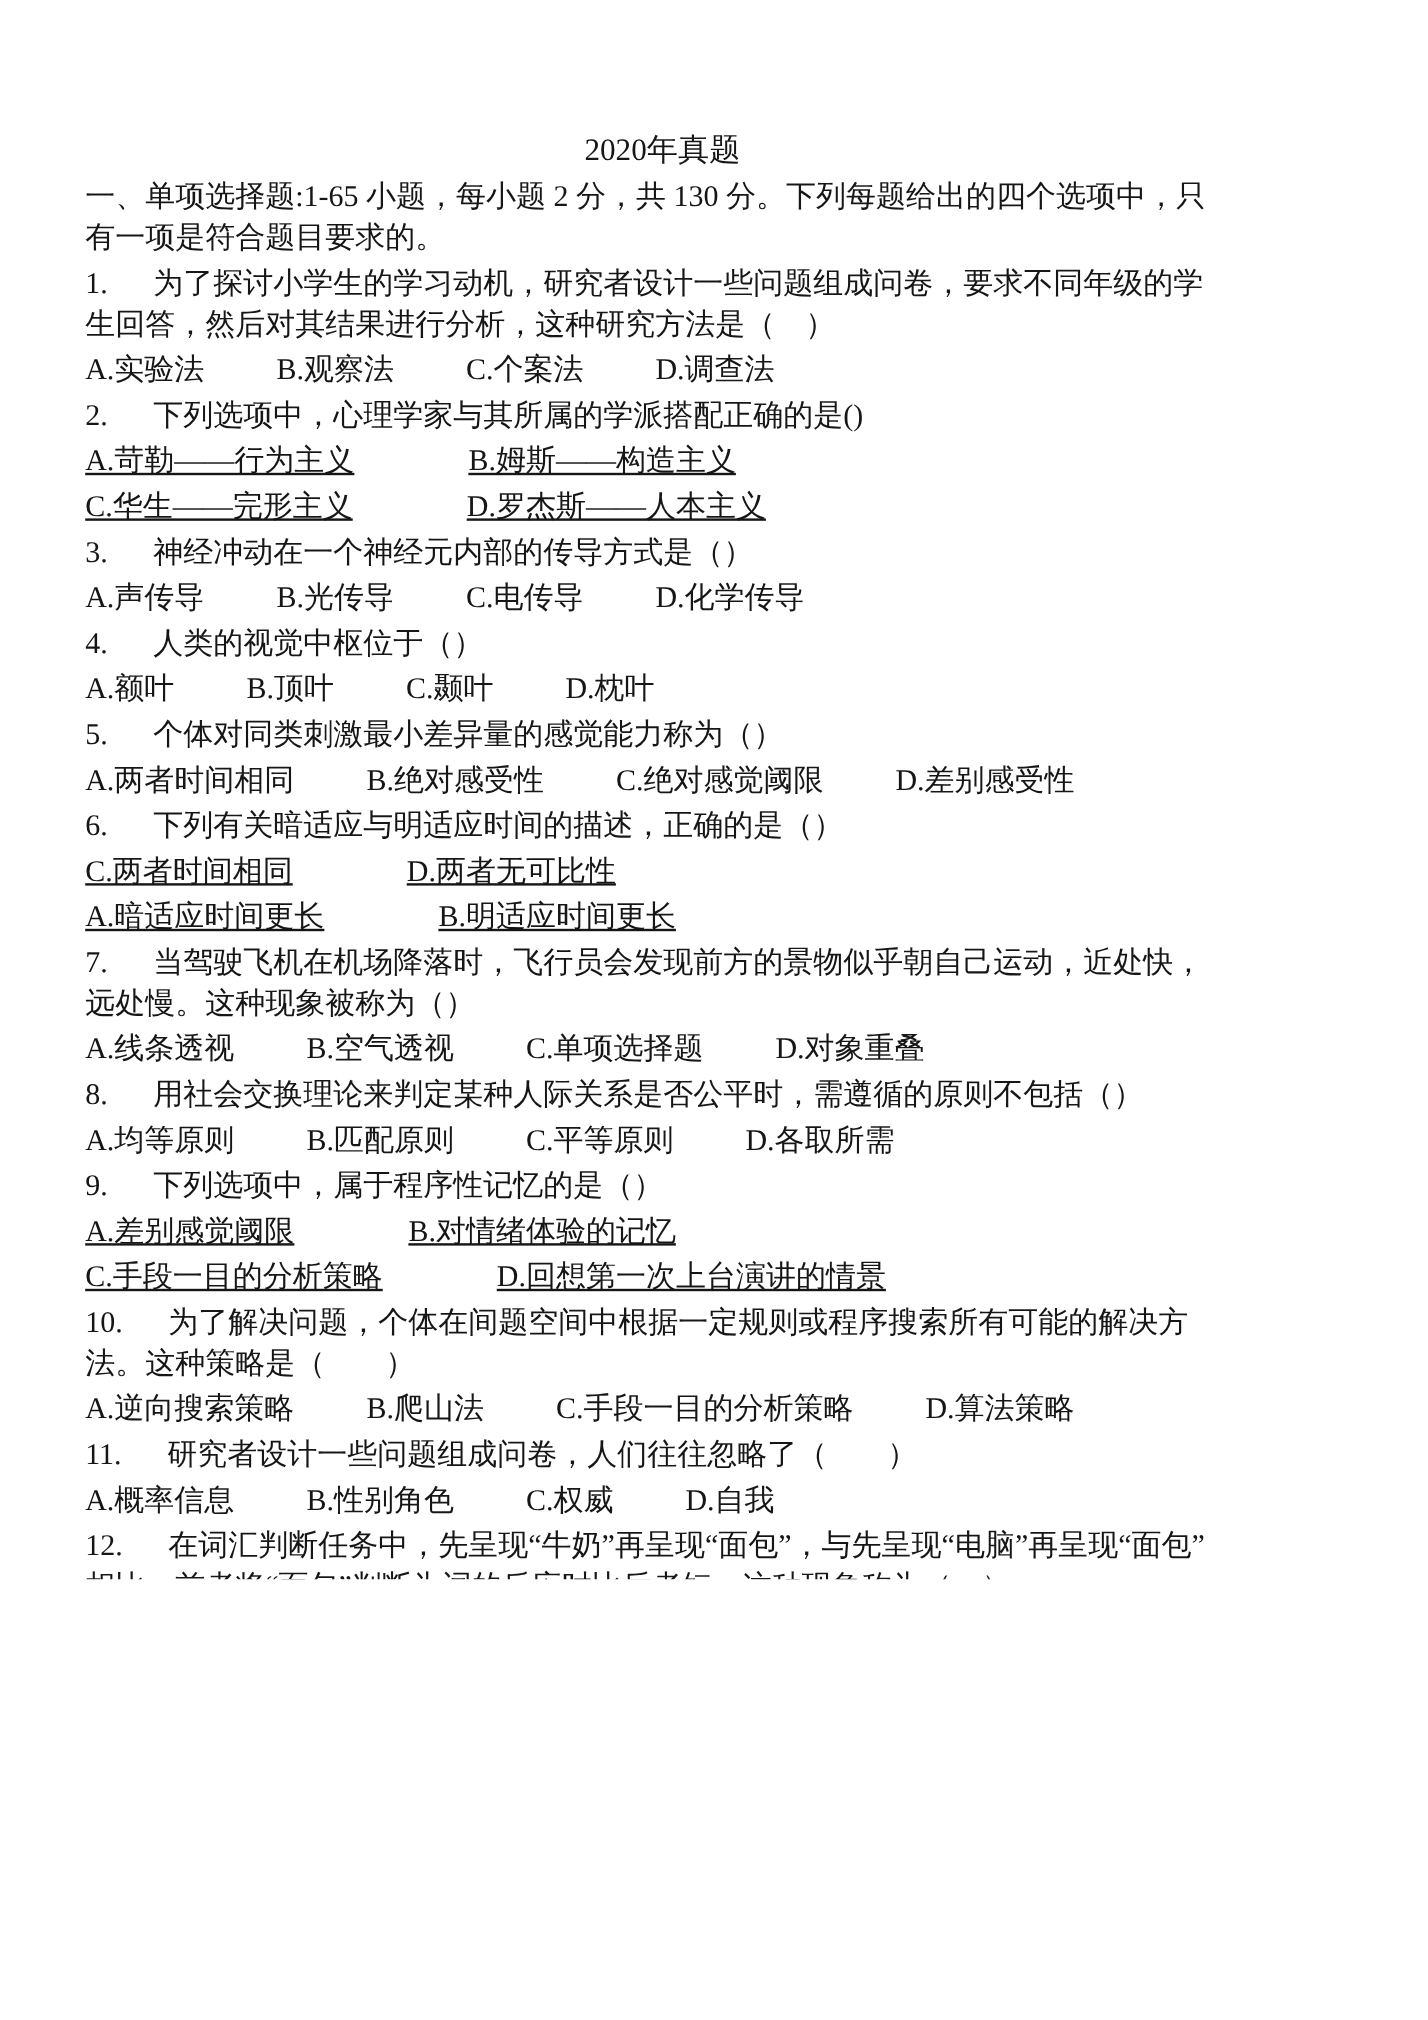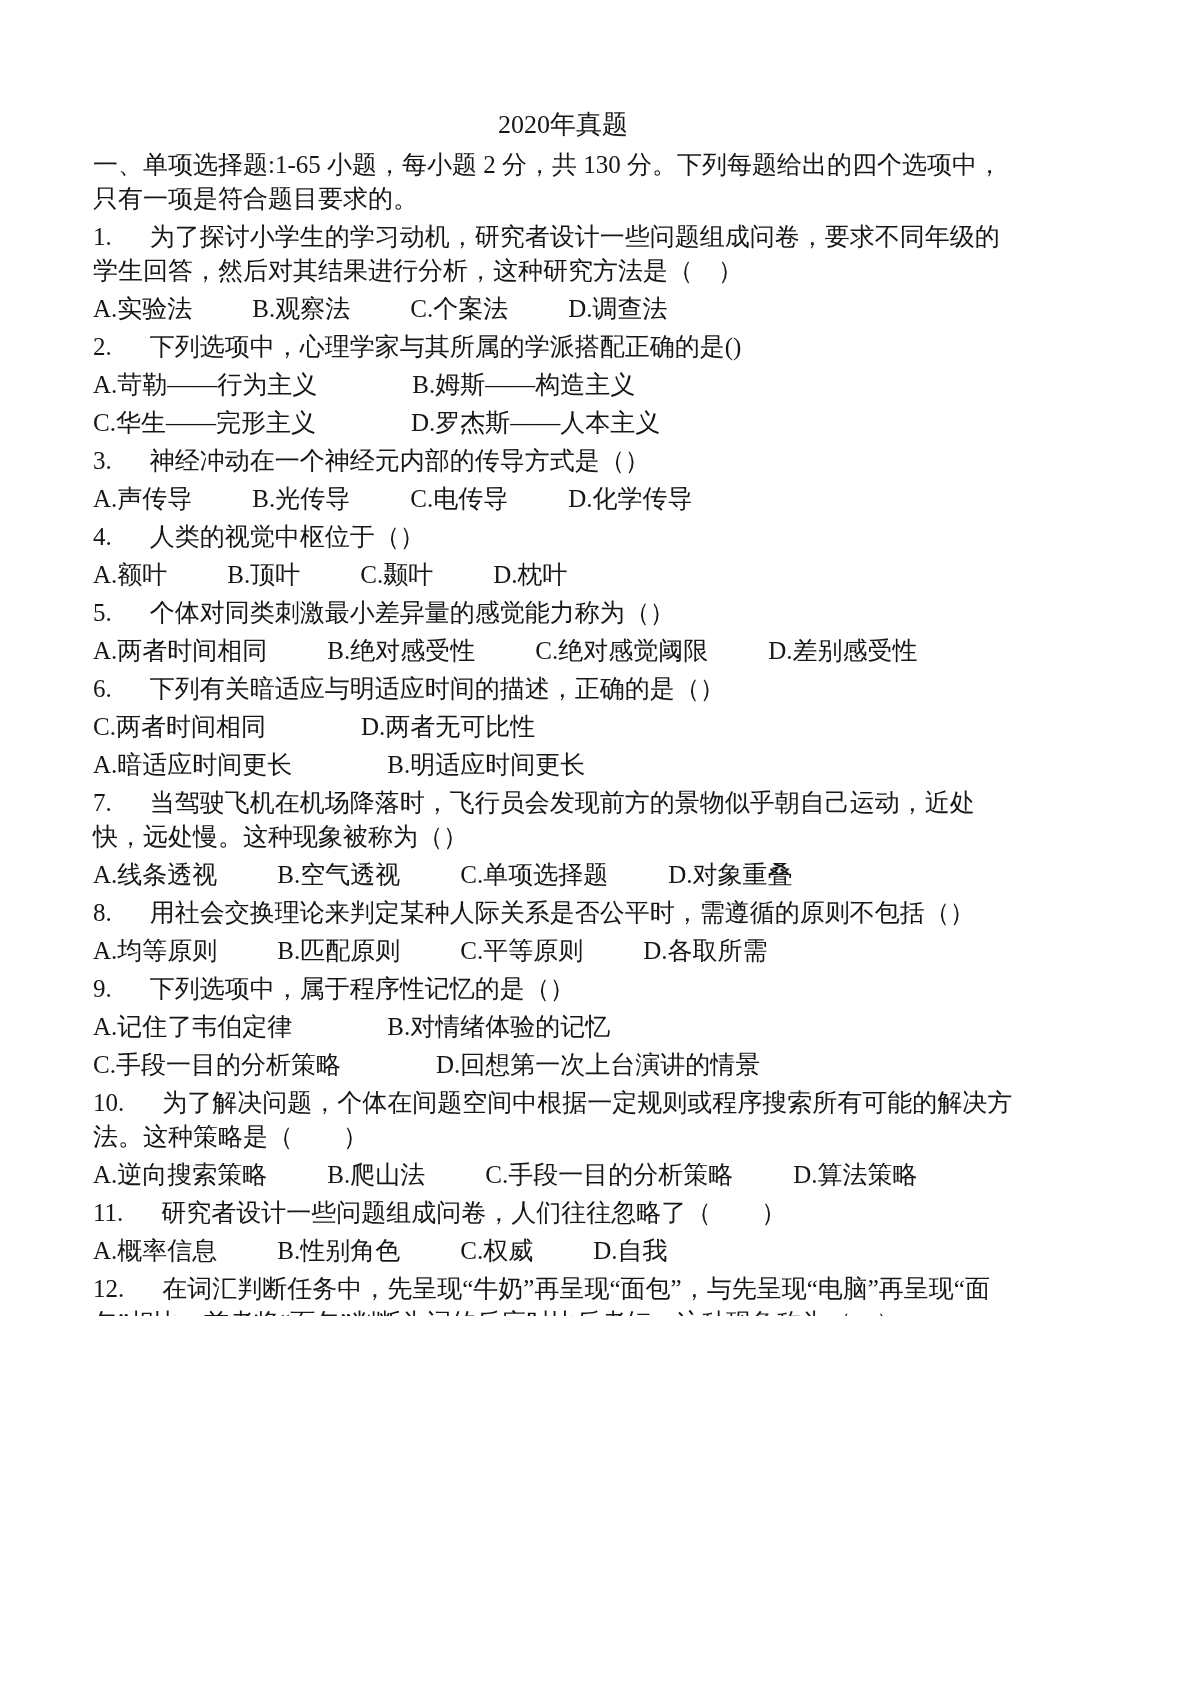--- a/index.html
+++ b/index.html
@@ -7,41 +7,41 @@
   body {
     width: 1190px;
     height: 1683px;
     background: #ffffff;
     color: #161616;
     font-family: "Liberation Serif", "DejaVu Serif", serif;
   }
   .page {
     width: 1190px;
     height: 1316px;
-    padding: 108px 157px 40px 93px;
+    padding: 108px 157px 40px 71px;
     overflow: hidden;
     border-radius: 31px;
   }
   .doc-title {
     font-size: 26px;
     line-height: 34px;
     font-weight: 400;
     text-align: center;
     margin: 0 0 6px 0;
   }
   .para {
     font-size: 25px;
     line-height: 34px;
     margin: 0 12px 4px 0;
     text-align: left;
   }
   .qnum { margin-right: 38px; }
   .opts .opt { margin-right: 60px; }
   .opts .opt:last-child { margin-right: 0; }
-  .opts.two .opt { margin-right: 95px; }
+  .opts.two .opt { margin-right: 95px; text-decoration: underline; }
   .opts.two .opt:last-child { margin-right: 0; }
 </style>
 </head>
 <body>
 
 <div class="page">
 
   <h1 class="doc-title">2020年真题</h1>
 
   <p class="para">一、单项选择题:1-65 小题，每小题 2 分，共 130 分。下列每题给出的四个选项中，只有一项是符合题目要求的。</p>
@@ -87,21 +87,21 @@
     <span class="opt">A.线条透视</span><span class="opt">B.空气透视</span><span class="opt">C.单项选择题</span><span class="opt">D.对象重叠</span>
   </p>
 
   <p class="para"><span class="qnum">8.</span><span>用社会交换理论来判定某种人际关系是否公平时，需遵循的原则不包括（）</span></p>
   <p class="para opts">
     <span class="opt">A.均等原则</span><span class="opt">B.匹配原则</span><span class="opt">C.平等原则</span><span class="opt">D.各取所需</span>
   </p>
 
   <p class="para"><span class="qnum">9.</span><span>下列选项中，属于程序性记忆的是（）</span></p>
   <p class="para opts two">
-    <span class="opt">A.记住了韦伯定律</span><span class="opt">B.对情绪体验的记忆</span>
+    <span class="opt">A.差别感觉阈限</span><span class="opt">B.对情绪体验的记忆</span>
   </p>
   <p class="para opts two">
     <span class="opt">C.手段一目的分析策略</span><span class="opt">D.回想第一次上台演讲的情景</span>
   </p>
 
   <p class="para"><span class="qnum">10.</span><span>为了解决问题，个体在间题空间中根据一定规则或程序搜索所有可能的解决方法。这种策略是（　　）</span></p>
   <p class="para opts">
     <span class="opt">A.逆向搜索策略</span><span class="opt">B.爬山法</span><span class="opt">C.手段一目的分析策略</span><span class="opt">D.算法策略</span>
   </p>
 

